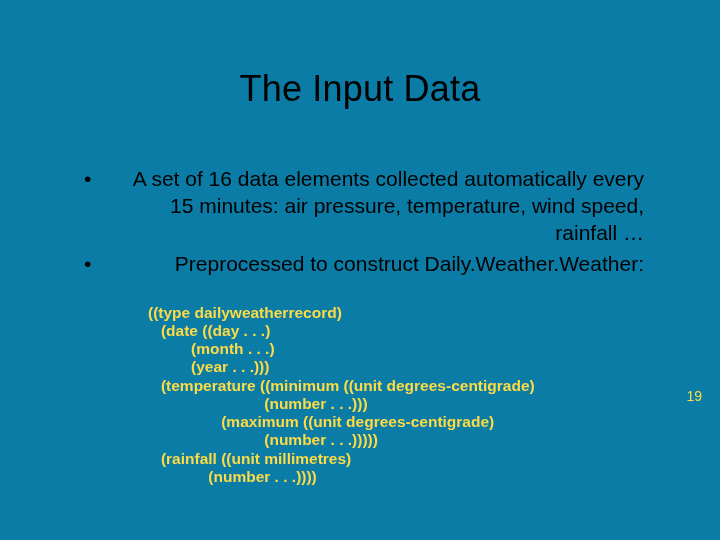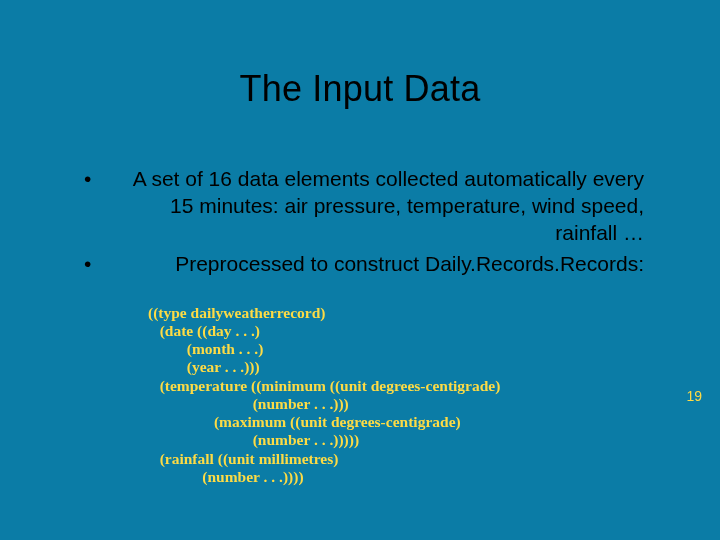--- a/index.html
+++ b/index.html
@@ -42,21 +42,21 @@
     margin-bottom: 4px;
   }
   li::before {
     content: "•";
     position: absolute;
     left: 8px;
     top: 0;
     font-size: 21px;
   }
   .code {
-    font-family: Liberation Serif, serif;
+    font-family: Liberation Sans, sans-serif;
     font-weight: bold;
     font-size: 15.5px;
     line-height: 1.18;
     white-space: pre;
     color: #fddb45;
     padding-left: 88px;
     padding-top: 10px;
   }
   .pagenum {
     position: absolute;
@@ -67,21 +67,21 @@
   }
 </style>
 </head>
 <body>
 
 <div class="slide">
   <div class="title">The Input Data</div>
   <div class="body">
     <ul>
       <li>A set of 16 data elements collected automatically every 15 minutes:  air pressure, temperature, wind speed, rainfall …</li>
-      <li>Preprocessed to construct Daily.Records.Records:</li>
+      <li>Preprocessed to construct Daily.Weather.Weather:</li>
     </ul>
     <div class="code">((type dailyweatherrecord)
    (date ((day . . .)
           (month . . .)
           (year . . .)))
    (temperature ((minimum ((unit degrees-centigrade)
                            (number . . .)))
                  (maximum ((unit degrees-centigrade)
                            (number . . .)))))
    (rainfall ((unit millimetres)

